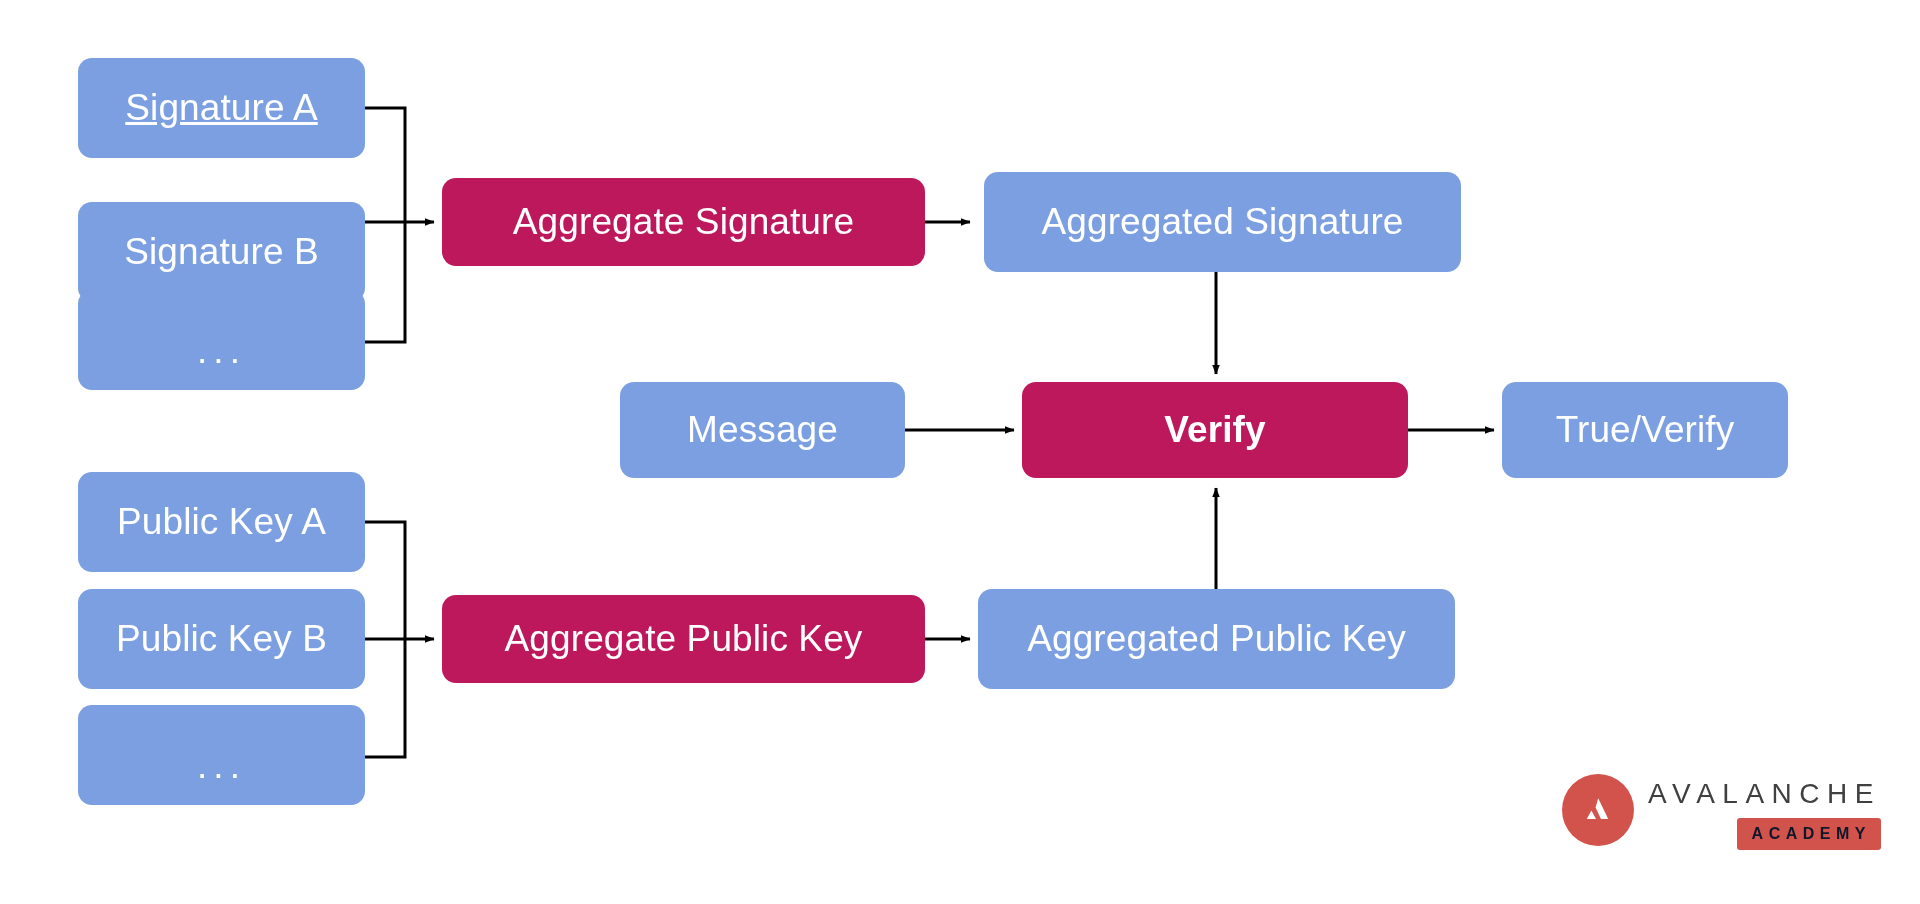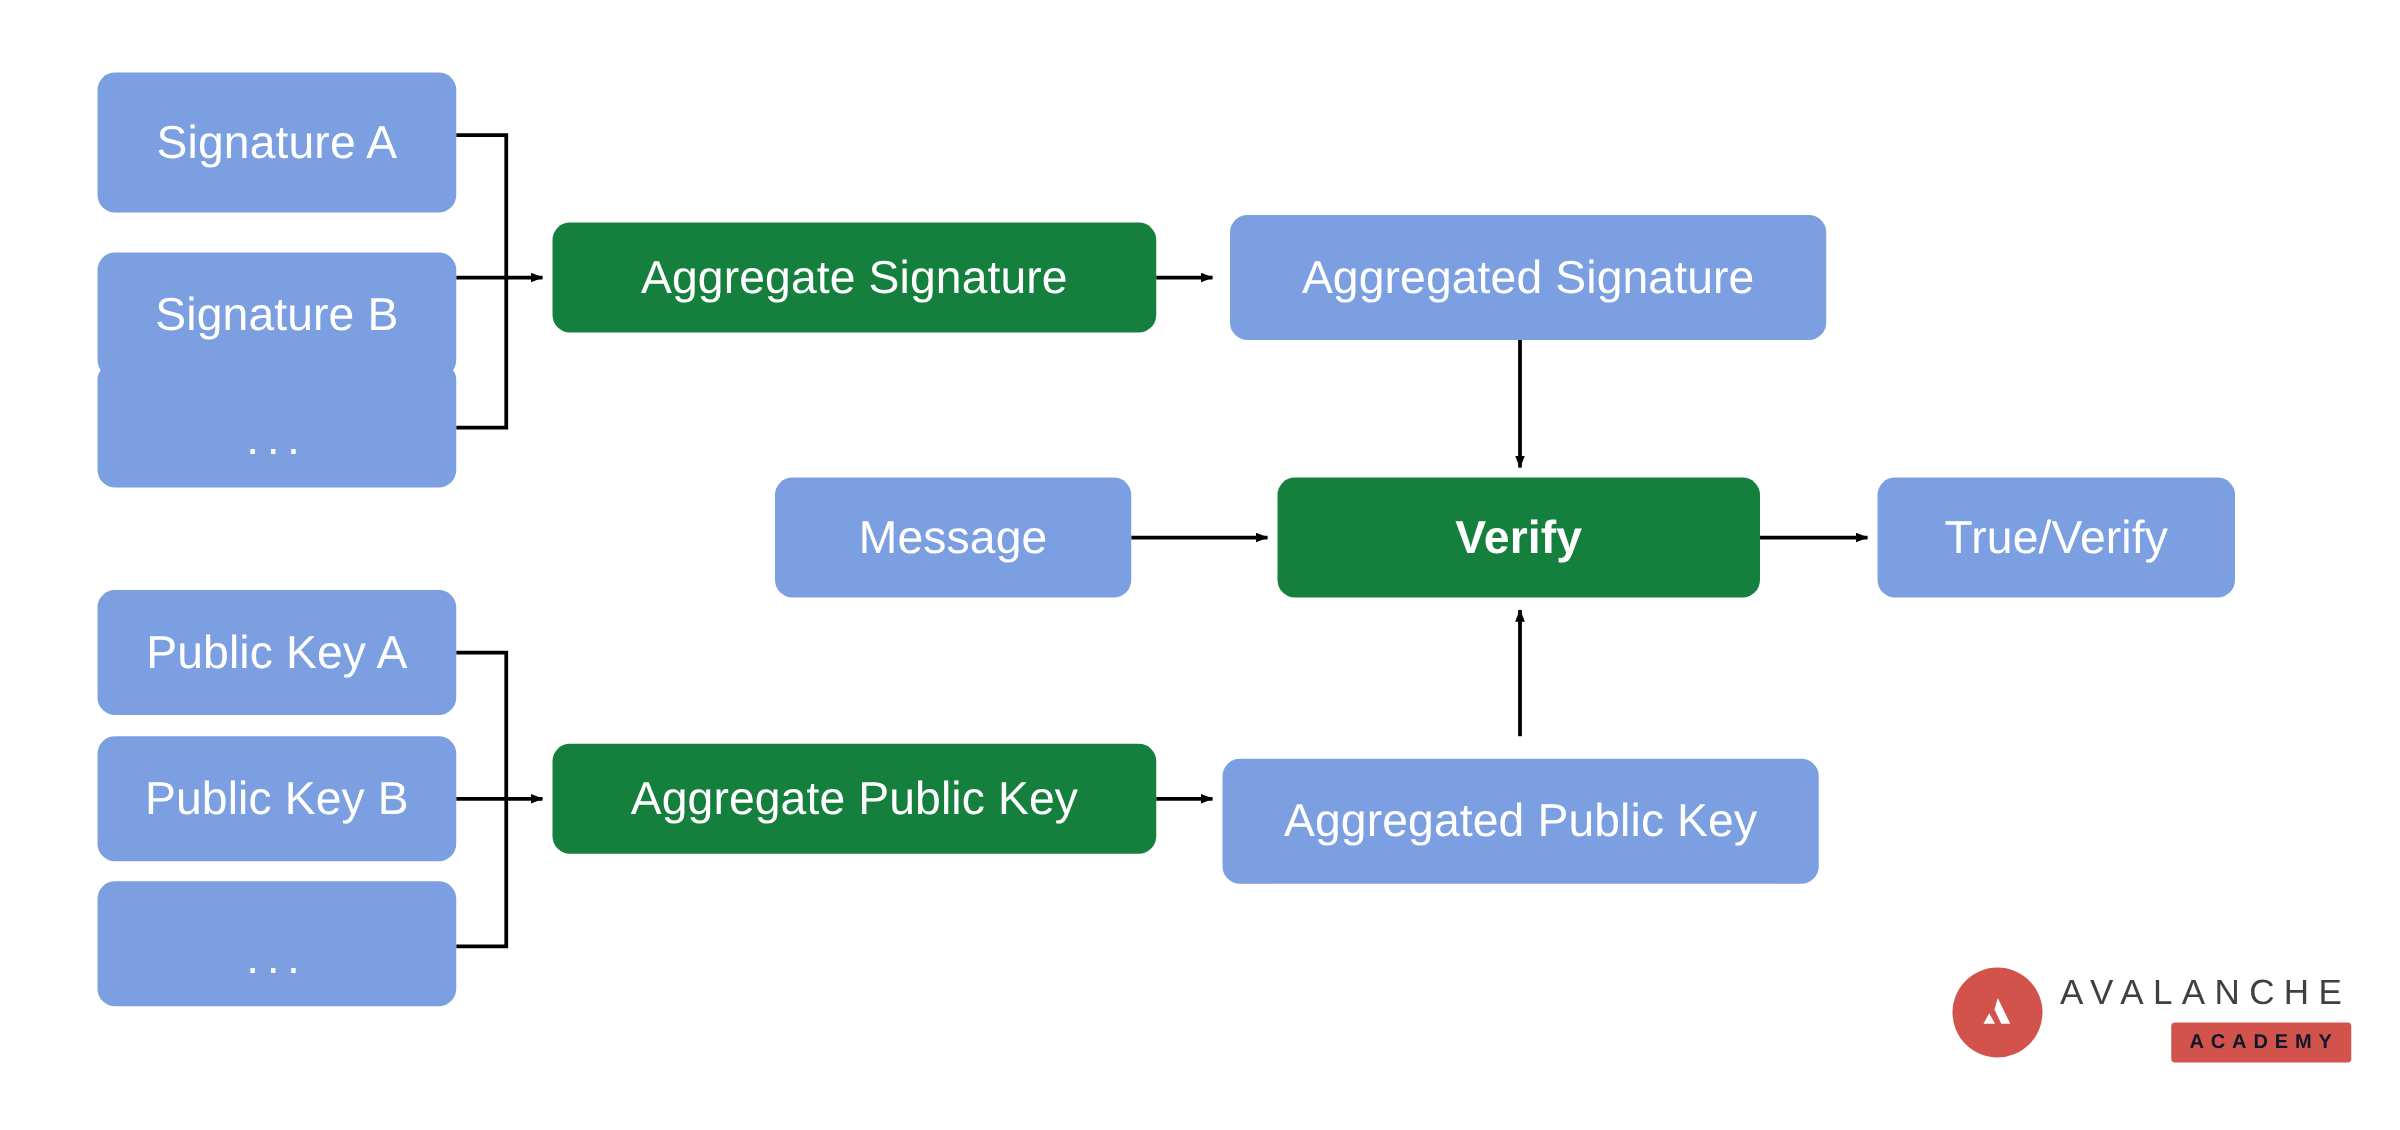--- a/index.html
+++ b/index.html
@@ -37,21 +37,21 @@
     border-radius: 14px;
     color: #ffffff;
     font-family: "Liberation Sans", sans-serif;
     font-size: 37px;
     line-height: 1.1;
     letter-spacing: 0.1px;
     white-space: nowrap;
     text-align: center;
   }
   .node.blue { background: #7b9fe0; }
-  .node.red  { background: #15803d; }
+  .node.red  { background: #be185d; }
   .node.bold { font-weight: bold; }
   .node.ellipsis {
     align-items: flex-end;
     padding-bottom: 18px;
     font-size: 37px;
     letter-spacing: 6px;
   }
   
   #logo {
     position: absolute;
@@ -134,21 +134,21 @@
       <path d="M925,639 L970,639" marker-end="url(#arrow)"></path>
 
       <path d="M1216,589 L1216,488" marker-end="url(#arrow)"></path>
 
       <path d="M905,430 L1014,430" marker-end="url(#arrow)"></path>
 
       <path d="M1408,430 L1494,430" marker-end="url(#arrow)"></path>
     </g>
   </svg>
 
-  <div class="node blue" style="left:78px; top:58px; width:287px; height:112px;">
+  <div class="node blue" style="left:78px; top:58px; width:287px; height:100px;text-decoration:underline;">
     <span>Signature A</span>
   </div>
 
   <div class="node blue" style="left:78px; top:174px; width:287px; height:100px;margin-top:28px;">
     <span>Signature B</span>
   </div>
 
   <div class="node blue ellipsis" style="left:78px; top:290px; width:287px; height:100px;">
     <span>...</span>
   </div>
@@ -170,21 +170,21 @@
   </div>
 
   <div class="node blue ellipsis" style="left:78px; top:705px; width:287px; height:100px;">
     <span>...</span>
   </div>
 
   <div class="node red" style="left:442px; top:595px; width:483px; height:88px;">
     <span>Aggregate Public Key</span>
   </div>
 
-  <div class="node blue" style="left:978px; top:607px; width:477px; height:100px;">
+  <div class="node blue" style="left:978px; top:589px; width:477px; height:100px;">
     <span>Aggregated Public Key</span>
   </div>
 
   <div class="node blue" style="left:620px; top:382px; width:285px; height:96px;">
     <span>Message</span>
   </div>
 
   <div class="node red bold" style="left:1022px; top:382px; width:386px; height:96px;">
     <span>Verify</span>
   </div>

